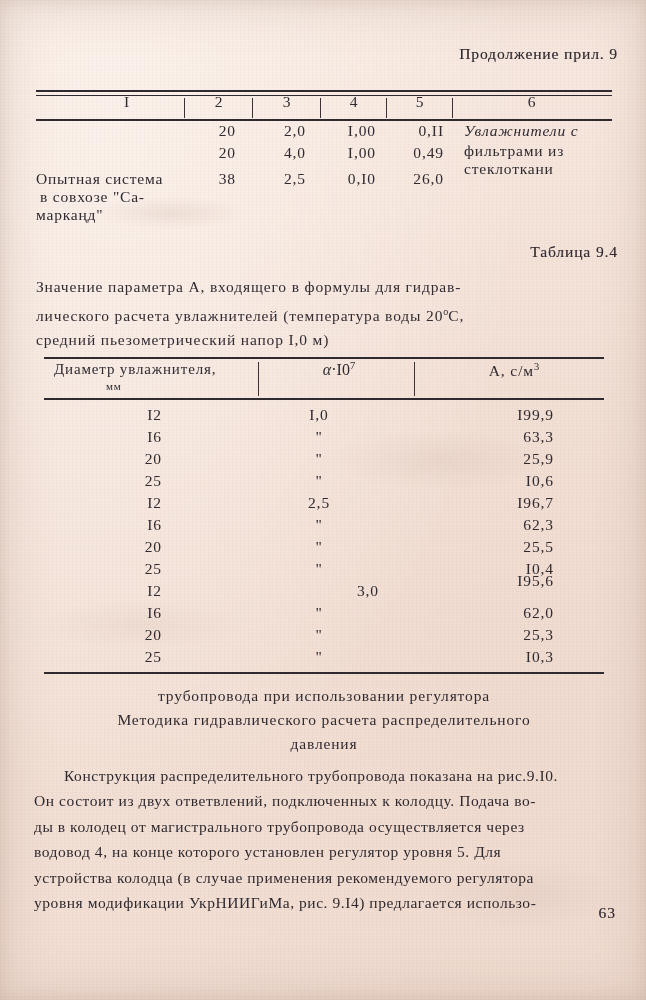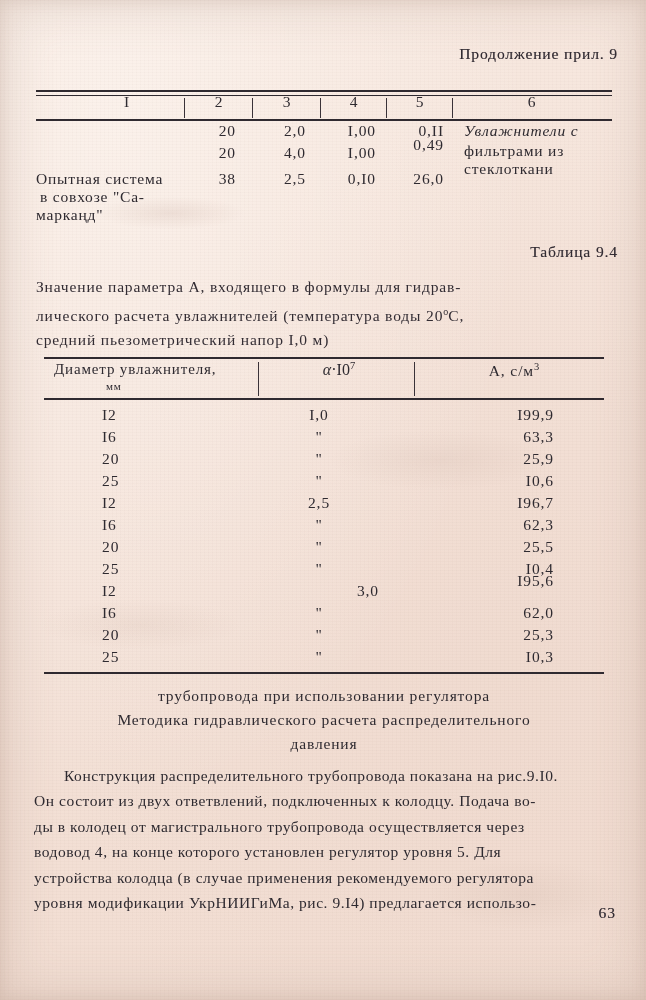--- a/index.html
+++ b/index.html
@@ -104,21 +104,21 @@
 
   
   #t2 { position: absolute; left: 44px; top: 356px; width: 560px; z-index: 3; }
   #t2 .h1 { position: absolute; left: 10px; top: 5px; font-size: 15px; letter-spacing: 0.85px; }
   #t2 .h1sub { position: absolute; left: 62px; top: 24px; font-size: 11px; letter-spacing: 0.8px; }
   #t2 .h2 { position: absolute; left: 220px; top: 4px; width: 150px; text-align: center; font-size: 16px; }
   #t2 .h3 { position: absolute; left: 390px; top: 5px; width: 160px; text-align: center; font-size: 15.5px; letter-spacing: 0.9px; }
   .ital { font-family: "Liberation Serif", "DejaVu Serif", serif; font-style: italic; }
   sup.exp { font-size: 10.5px; vertical-align: super; letter-spacing: 0; }
   #t2 .r { position: absolute; font-size: 15.5px; letter-spacing: 0.9px; }
-  #t2 .c1 { left: 58px; width: 60px; text-align: left; }
+  #t2 .c1 { left: 58px; width: 60px; text-align: right; }
   #t2 .c2 { left: 215px; width: 120px; text-align: center; }
   #t2 .c3 { left: 400px; width: 110px; text-align: right; }
   .ditto { font-size: 13px; letter-spacing: 0; }
 
   
   .heading {
     position: absolute;
     z-index: 3;
     left: 36px;
     top: 684px;
@@ -196,21 +196,21 @@
           <div class="num" style="left:218px; width:52px; top:2px;">2,0</div>
           <div class="num" style="left:284px; width:56px; top:2px;">I,00</div>
           <div class="num" style="left:352px; width:56px; top:2px;">0,II</div>
           <div class="txt" style="left:428px; top:2px;font-style:italic;">Увлажнители с</div>
         </div>
 
         <div>
           <div class="num" style="left:152px; width:48px; top:24px;">20</div>
           <div class="num" style="left:218px; width:52px; top:24px;">4,0</div>
           <div class="num" style="left:284px; width:56px; top:24px;">I,00</div>
-          <div class="num" style="left:352px; width:56px; top:16px;">0,49</div>
+          <div class="num" style="left:352px; width:56px; top:24px;">0,49</div>
           <div class="txt" style="left:428px; top:22px;">фильтрами из</div>
         </div>
 
         <div>
           <div class="txt" style="left:0px; top:50px;">Опытная система</div>
           <div class="num" style="left:152px; width:48px; top:50px;">38</div>
           <div class="num" style="left:218px; width:52px; top:50px;">2,5</div>
           <div class="num" style="left:284px; width:56px; top:50px;">0,I0</div>
           <div class="num" style="left:348px; width:60px; top:50px;">26,0</div>
           <div class="txt" style="left:428px; top:40px;">стеклоткани</div>

